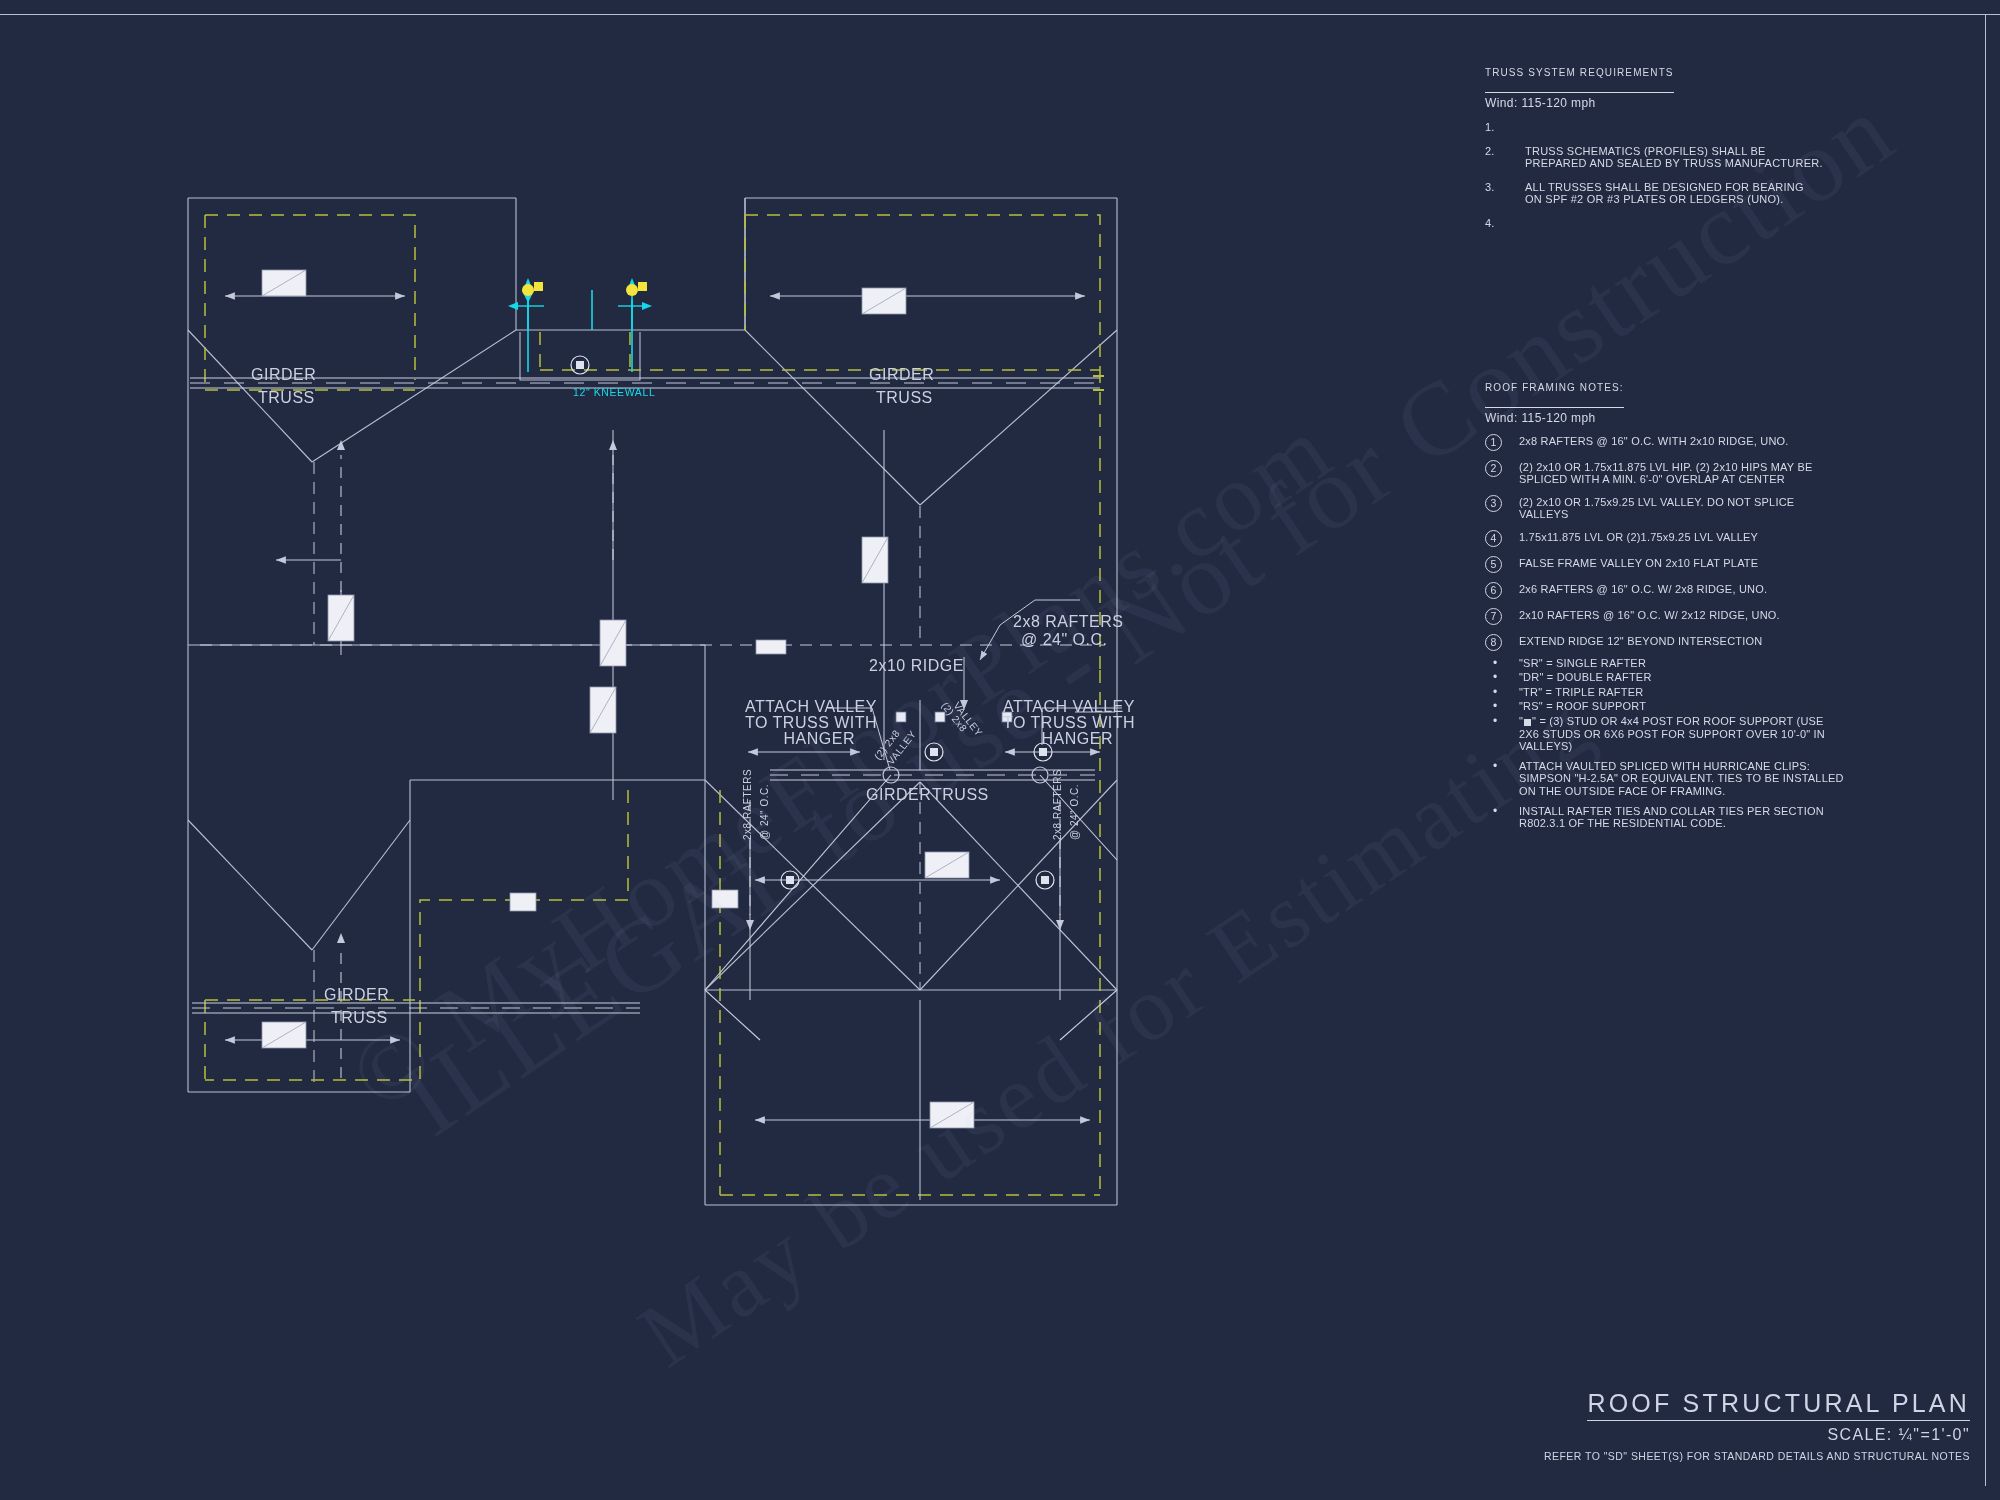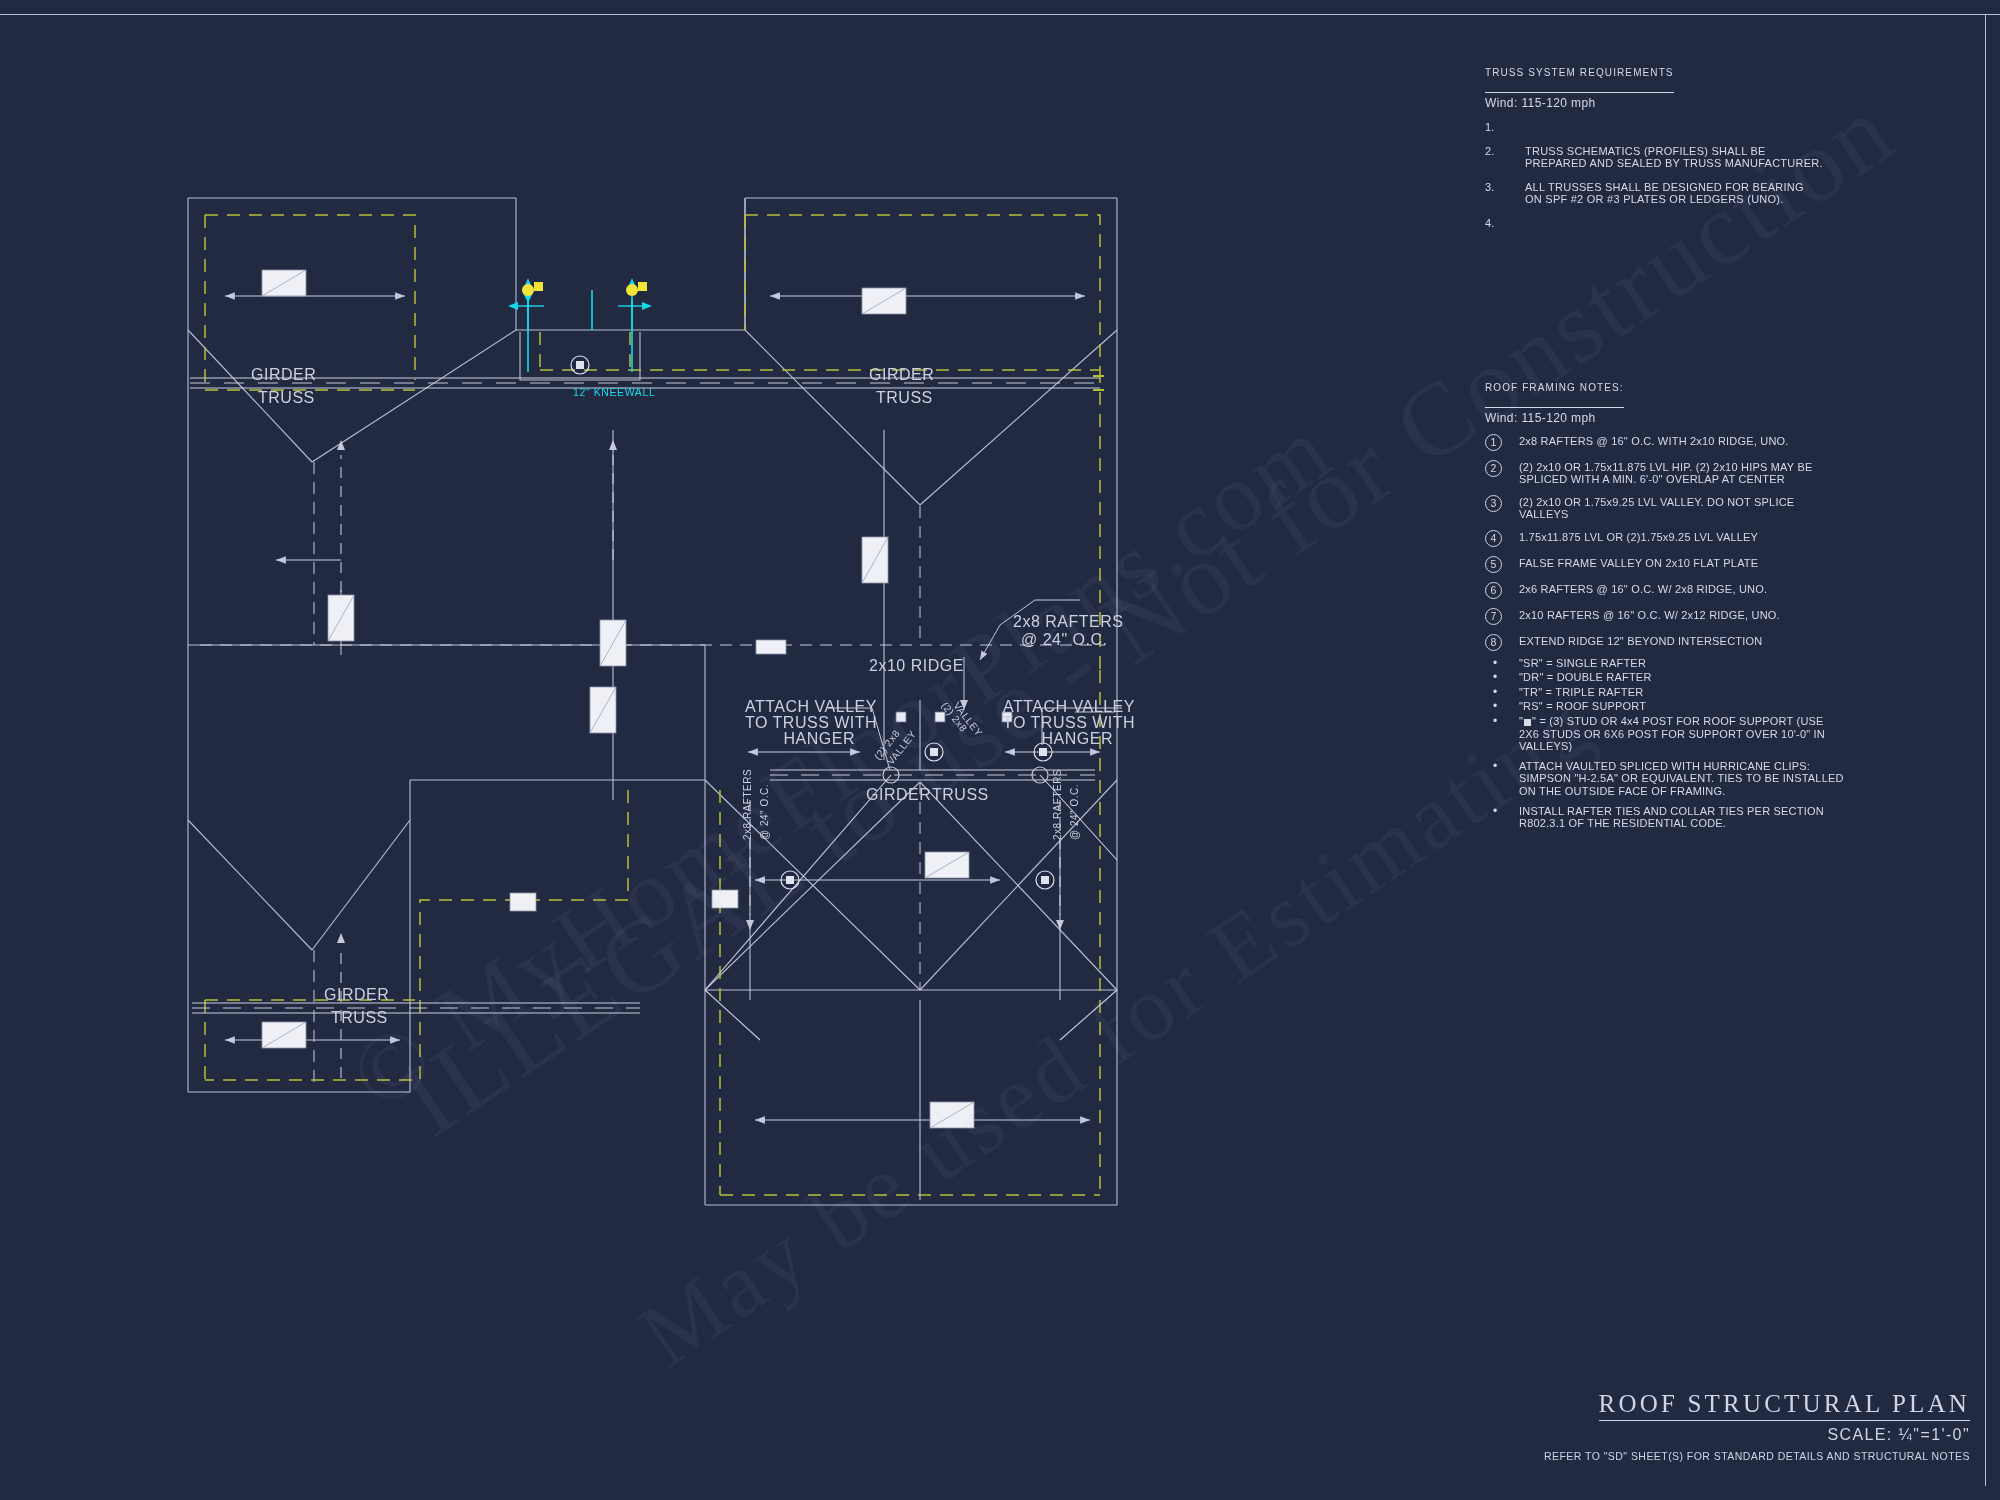--- a/index.html
+++ b/index.html
@@ -135,21 +135,20 @@
     text-align: right;
     color: #cfd5e4;
   }
   #tb-title {
     font-size: 25px;
     letter-spacing: 3.2px;
     border-bottom: 1px solid #cfd5e4;
     display: inline-block;
     padding-bottom: 2px;
     white-space: nowrap;
-    font-family: Liberation Serif, serif;
   }
   #tb-scale {
     font-size: 16px;
     letter-spacing: 1.4px;
     margin-top: 5px;
     white-space: nowrap;
   }
   #tb-refer {
     font-size: 10.5px;
     letter-spacing: .45px;

